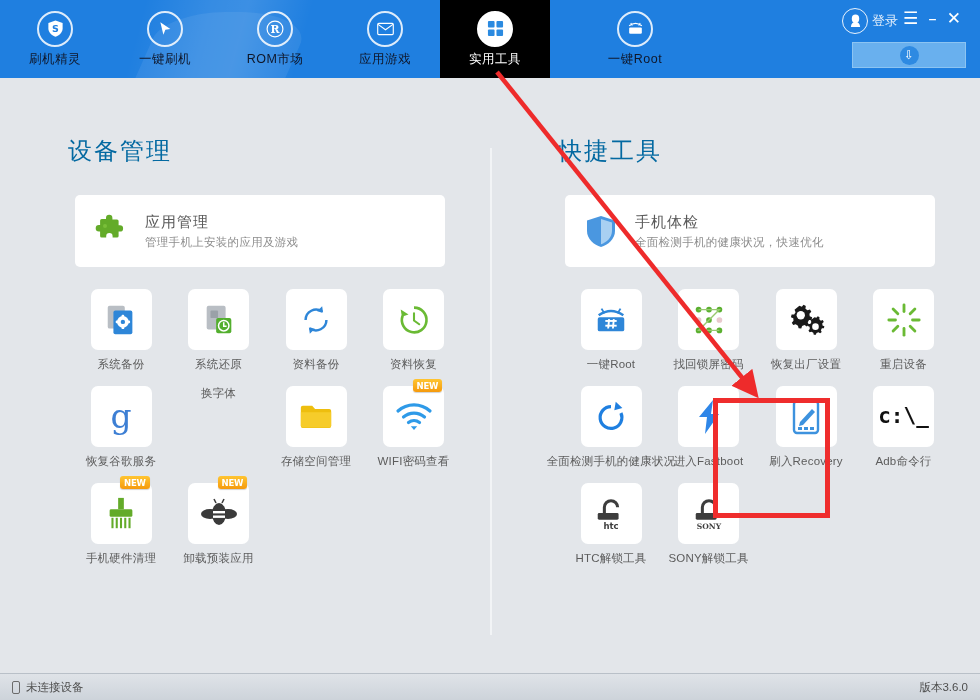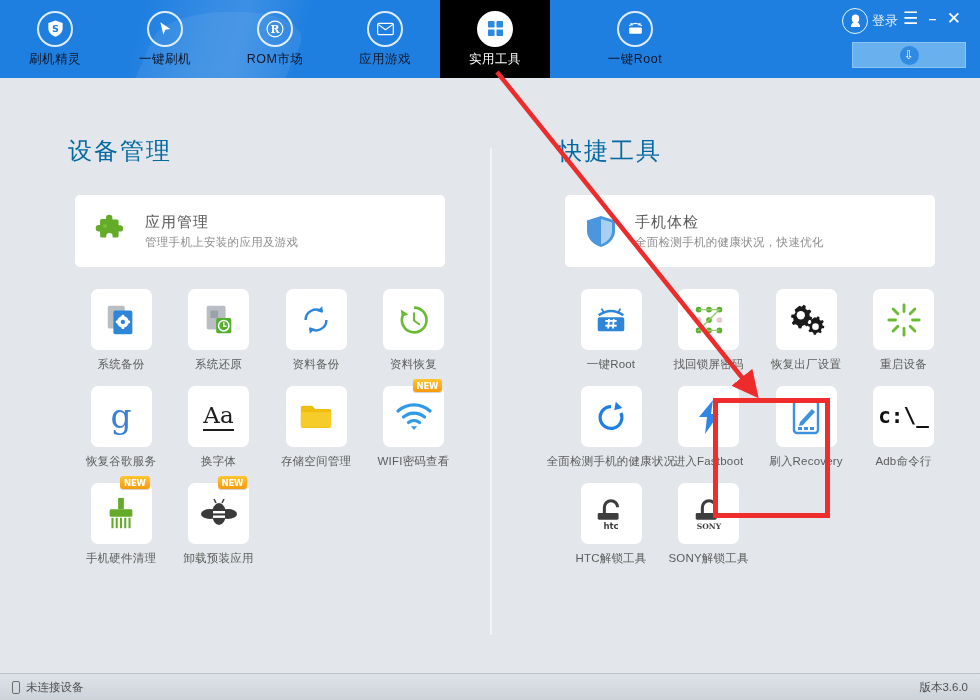--- a/index.html
+++ b/index.html
@@ -326,23 +326,20 @@
       </div>
 
       <div class="tile">
         <span class="tile-box">
           <span style="font-family:'DejaVu Serif',serif;font-size:33px;color:#3d7fd4;line-height:1;">g</span>
         </span>
         <span class="tile-label">恢复谷歌服务</span>
       </div>
 
       <div class="tile">
-        <span class="tile-box">
-          <span style="font-family:'DejaVu Serif',serif;font-size:23px;color:#1d1d1d;border-bottom:2.5px solid #1d1d1d;line-height:1.15;">Aa</span>
-        </span>
         <span class="tile-label">换字体</span>
       </div>
 
       <div class="tile">
         <span class="tile-box">
           <svg width="36" height="32" viewBox="0 0 38 32">
             <path d="M3 6 a2 2 0 0 1 2 -2 h10 l3 3.5 h15 a2 2 0 0 1 2 2 v16 a2 2 0 0 1 -2 2 h-28 a2 2 0 0 1 -2 -2 z" fill="#eebe0e"></path>
             <path d="M3 11 h32 v14 a2 2 0 0 1 -2 2 h-28 a2 2 0 0 1 -2 -2 z" fill="#f6cc2a"></path>
           </svg>
         </span>

